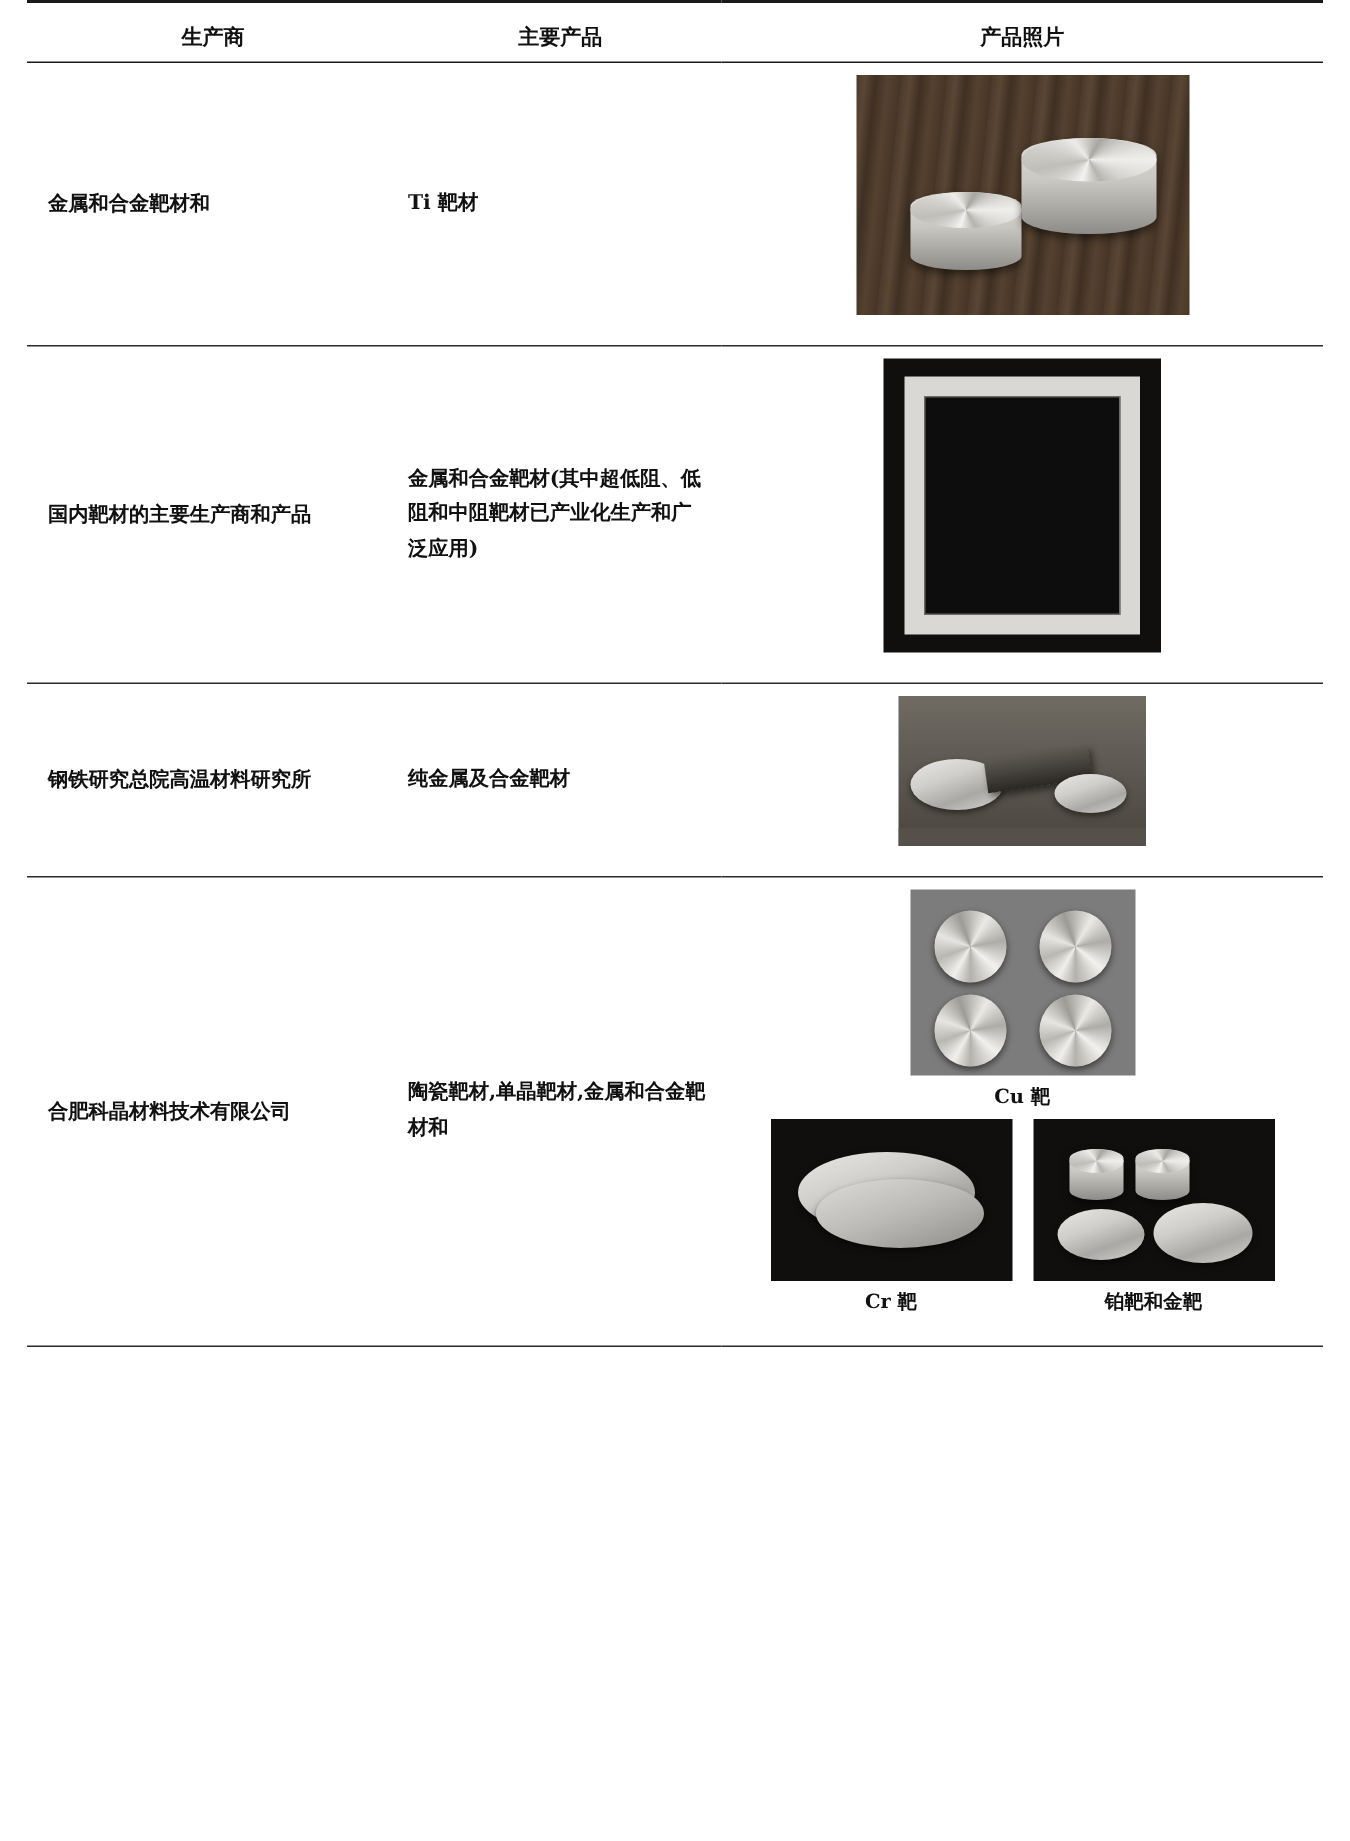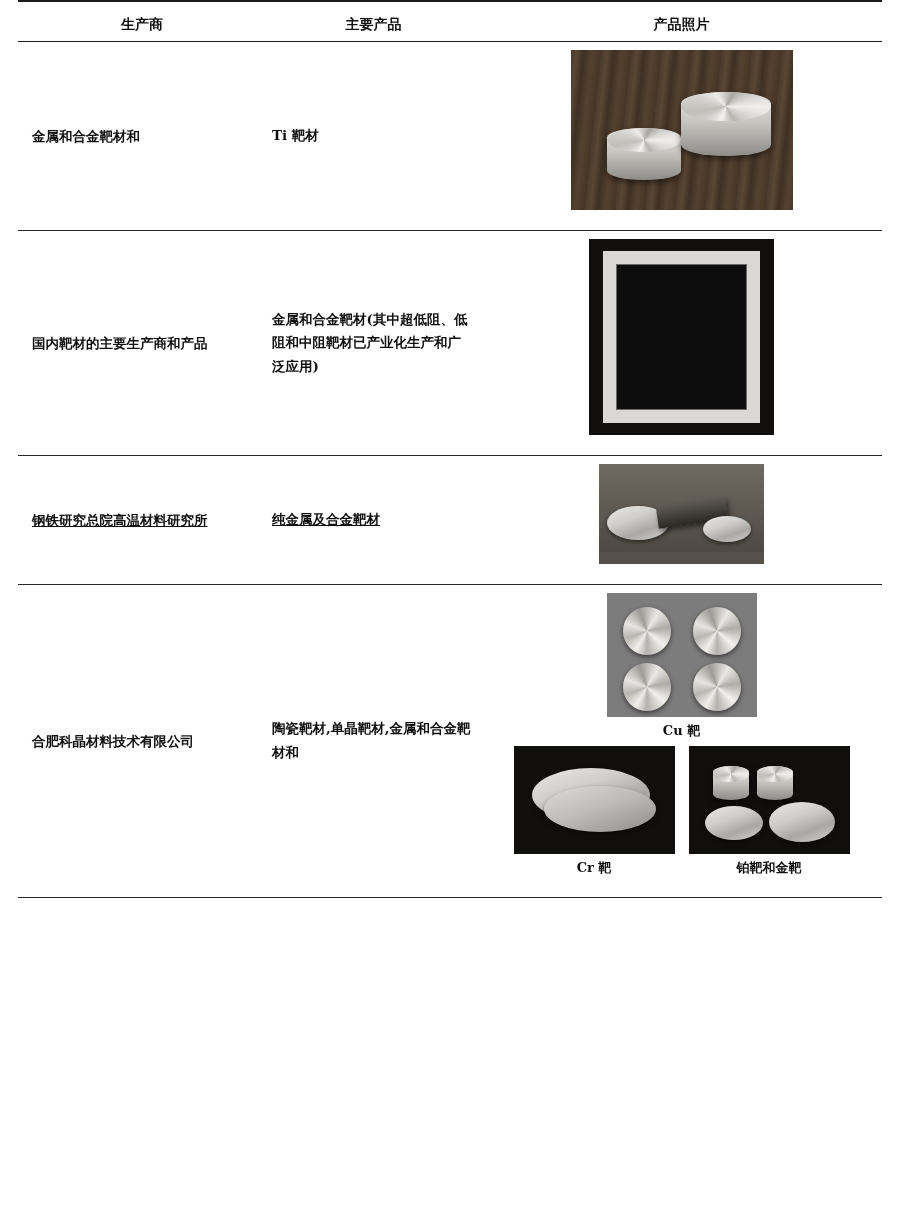--- a/index.html
+++ b/index.html
@@ -188,21 +188,21 @@
       <tr style="height:205px;">
         <td class="maker">国内靶材的主要生产商和产品</td>
         <td class="product">金属和合金靶材(其中超低阻、低阻和中阻靶材已产业化生产和广泛应用)</td>
         <td class="photo">
           <div class="ph dark" style="width:185px;height:196px;">
             <div class="frame" style="left:14px; top:12px; right:14px; bottom:12px;"></div>
           </div>
         </td>
       </tr>
 
-      <tr style="height:118px;text-decoration:underline;">
+      <tr style="height:118px;">
         <td class="maker">钢铁研究总院高温材料研究所</td>
         <td class="product">纯金属及合金靶材</td>
         <td class="photo">
           <div class="ph" style="width:165px;height:100px;background:linear-gradient(180deg,#6f6a62 0%,#4a463f 100%);">
             <div class="wafer" style="left:8px; top:42px; width:62px; height:34px;"></div>
             <div class="slab" style="left:58px; top:38px; width:70px; height:22px; transform:rotate(-8deg); background:linear-gradient(180deg,#5d5952 0%,#2b2824 100%);"></div>
             <div class="wafer" style="left:104px; top:52px; width:48px; height:26px;"></div>
             <div class="tray" style="left:0; bottom:0; width:165px; height:12px; background:#55514a;"></div>
           </div>
         </td>

